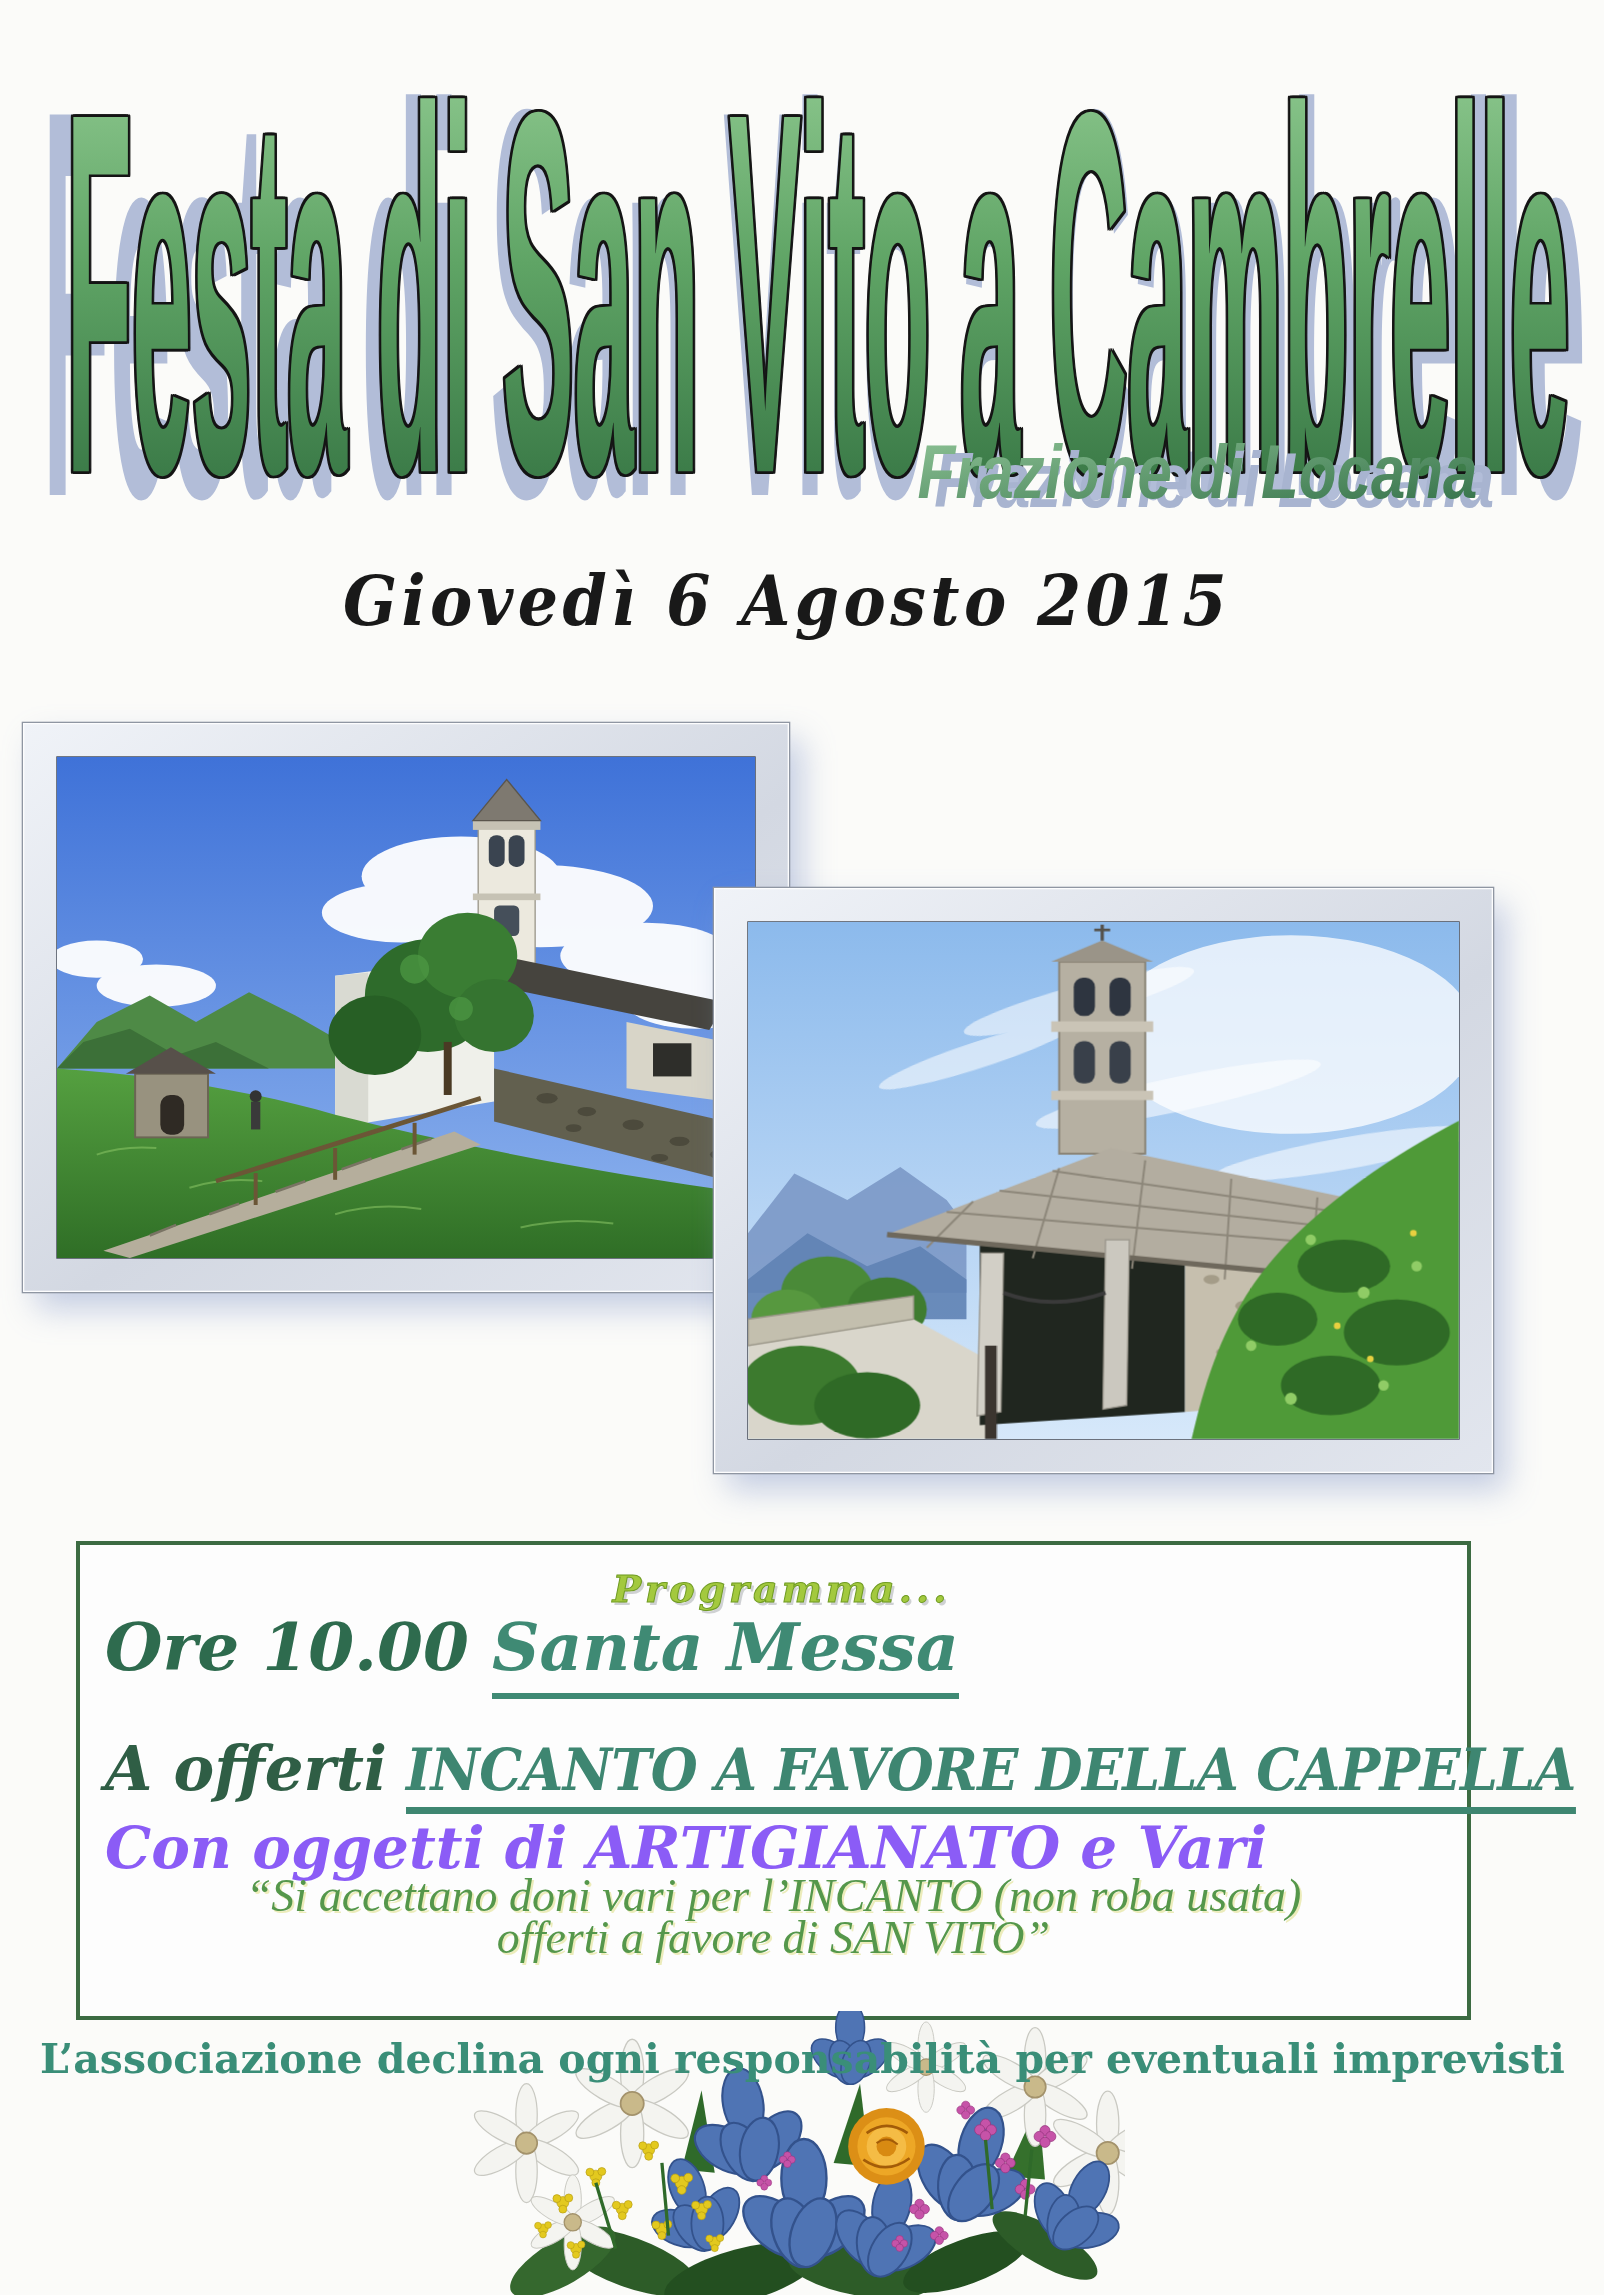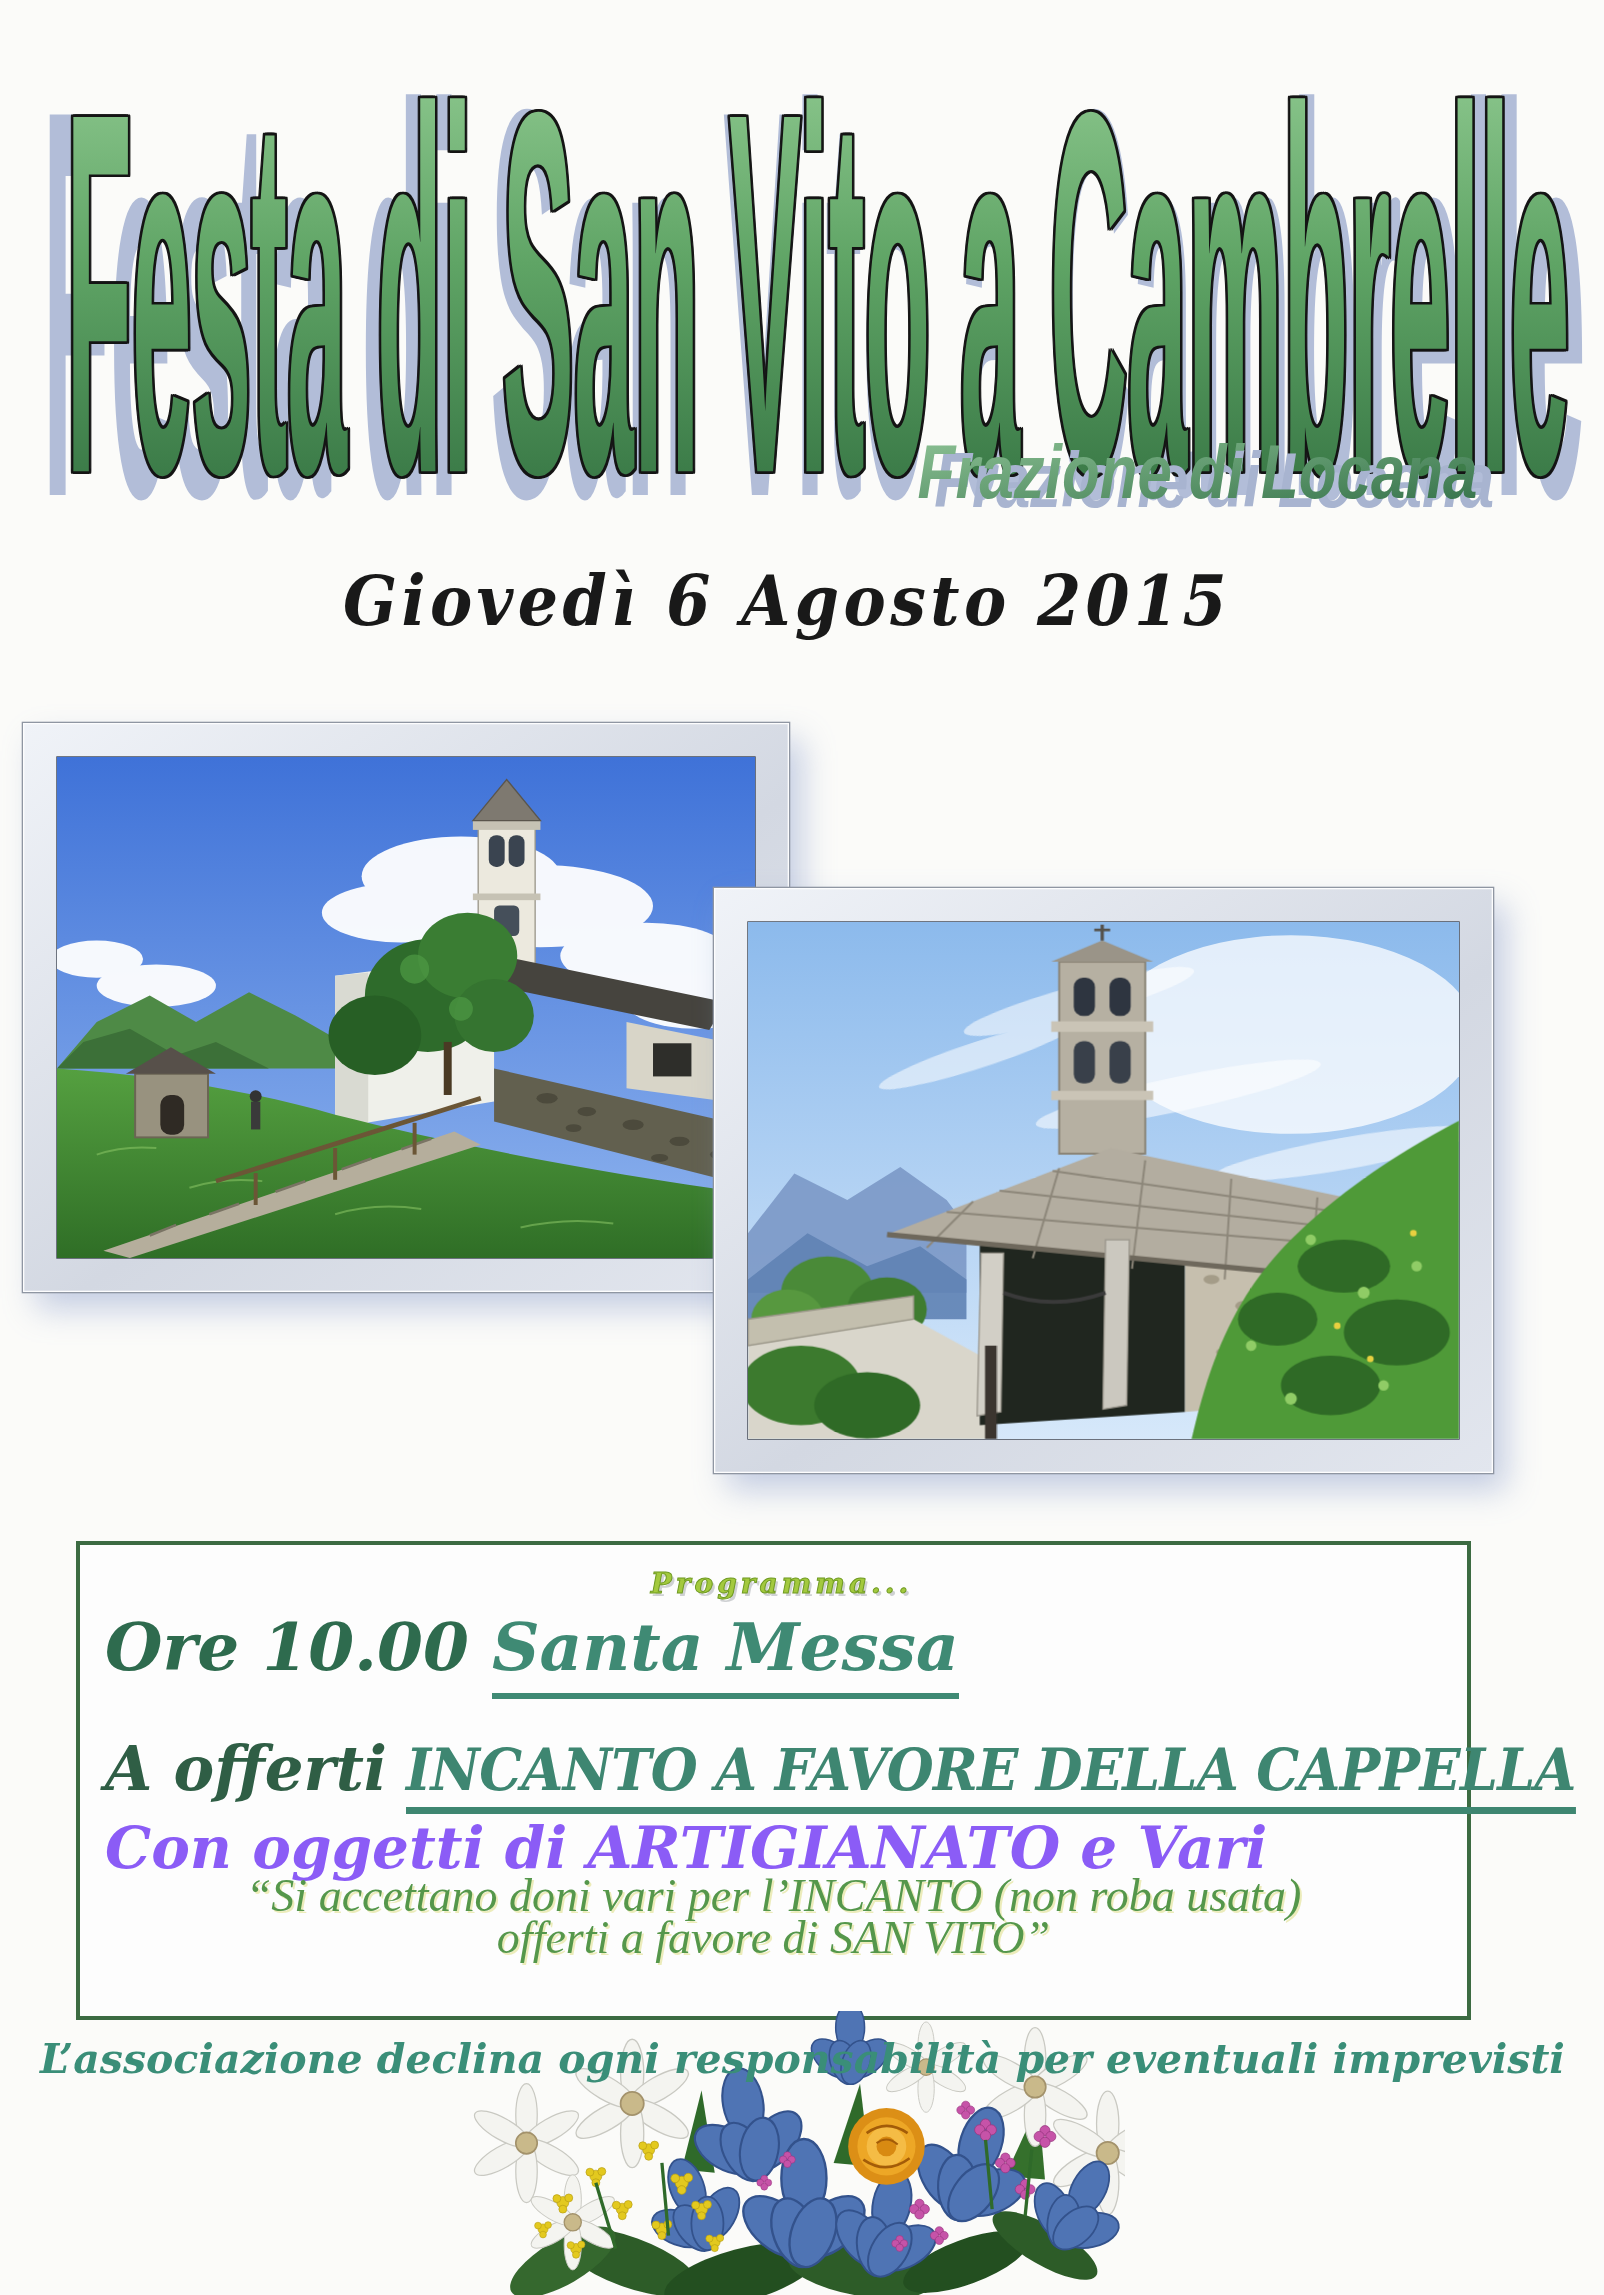--- a/index.html
+++ b/index.html
@@ -34,21 +34,21 @@
   #photo1{left:22.5px;top:723px;width:766px;height:569px;z-index:2;}
   #photo2{left:714px;top:888px;width:779px;height:585px;z-index:3;}
   
   #program-box{
     position:absolute;left:76px;top:1541px;width:1387px;height:471px;
     border:4.6px solid #3c6b42;background:rgba(255,255,255,.6);z-index:4;
     font-family:"DejaVu Serif",serif;font-style:italic;font-weight:bold;
   }
   #program-box .row{position:absolute;white-space:nowrap;line-height:1;}
   .prog-heading{
-    left:16px;right:0;top:25px;text-align:center;font-size:28px;letter-spacing:4px;
+    left:16px;right:0;top:25px;text-align:center;font-size:38px;letter-spacing:4px;
     color:#a3c93e;-webkit-text-stroke:1px #6f9b22;
     text-shadow:2.6px 3.3px 0 rgba(150,155,160,.45);
   }
   .prog-line1{left:25px;top:69px;font-size:66px;color:#2e6b4e;}
   .prog-line1 .underlined{color:#3f8a74;border-bottom:6px solid #3f8a74;padding-bottom:6.6px;}
   .prog-line2{left:25px;top:193px;font-size:61px;color:#2f5e45;}
   .prog-line2 .main-underlined{
     display:inline-block;color:#3e8671;font-size:58px;
     border-bottom:7.3px solid #3e8671;padding-bottom:8px;margin-left:18.5px;
     transform:scaleX(.93);transform-origin:left bottom;letter-spacing:-0.7px;
@@ -57,21 +57,21 @@
   .prog-quote{
     left:0;right:0;text-align:center;
     font-family:"Liberation Serif",serif;font-weight:normal;font-style:italic;
     font-size:46px;color:#55974b;text-shadow:2px 2px 0 rgba(220,220,120,.5);
   }
   .quote1{top:328px;}
   .quote2{top:370px;}
   
   .disclaimer{
     position:absolute;left:40px;top:2039px;width:1469px;text-align:center;
-    font-family:"DejaVu Serif",serif;font-style:italic;font-weight:bold;
+    font-family:"DejaVu Serif",serif;font-weight:bold;
     font-size:41px;color:#3a8e78;line-height:1;z-index:6;white-space:nowrap;
   }
   
   #bouquet{position:absolute;left:463px;top:2011px;width:662px;height:284px;z-index:5;}
 </style>
 </head>
 <body>
 
 <div id="page">
 

